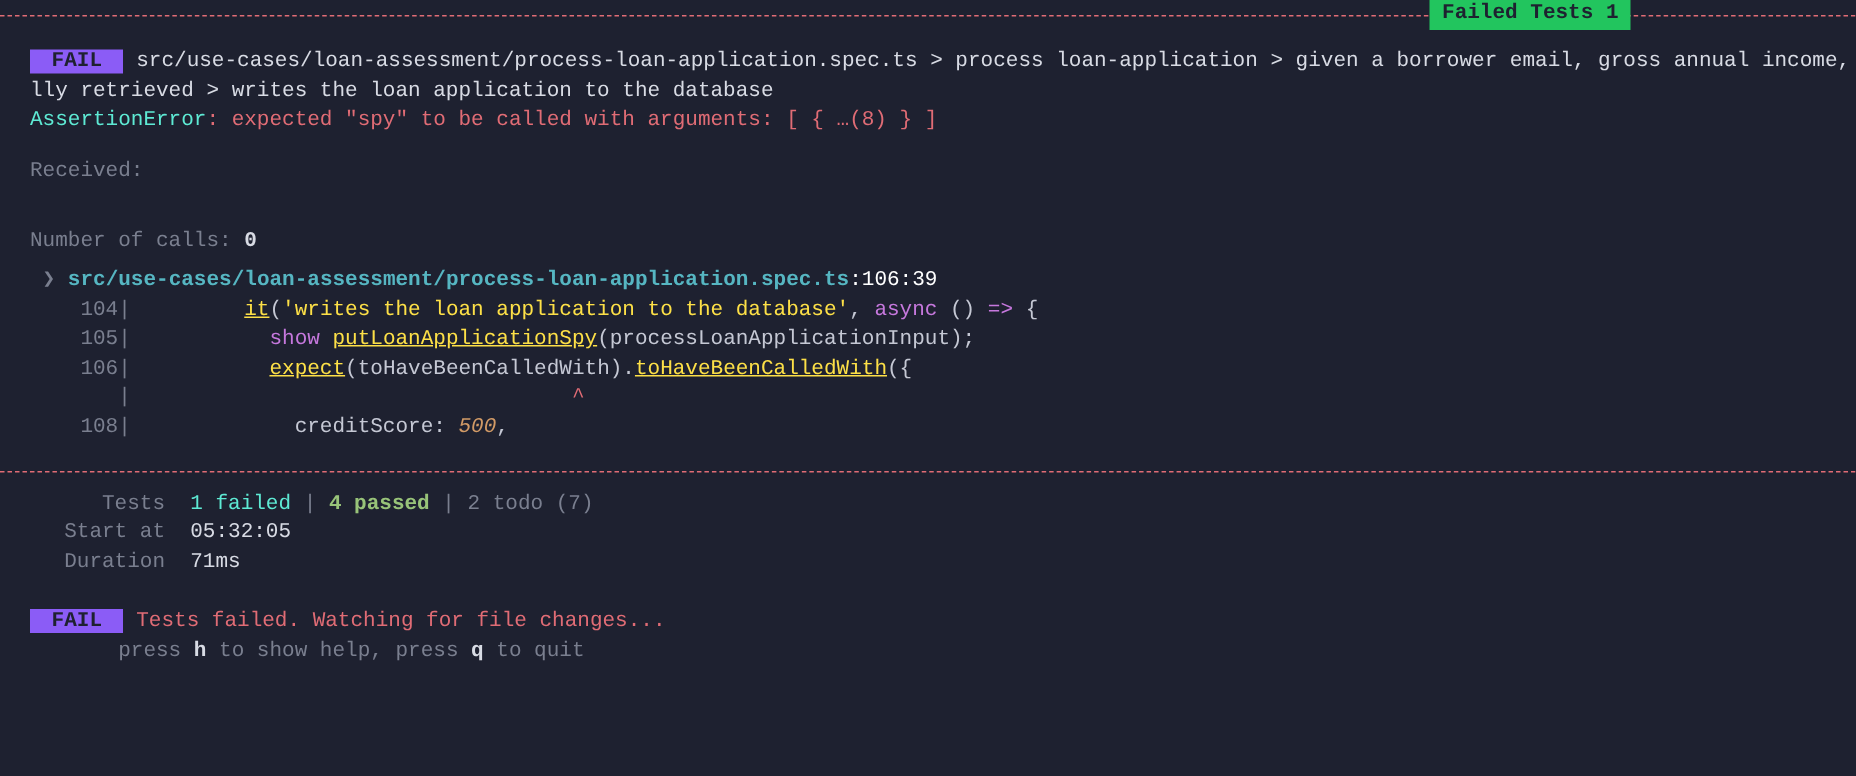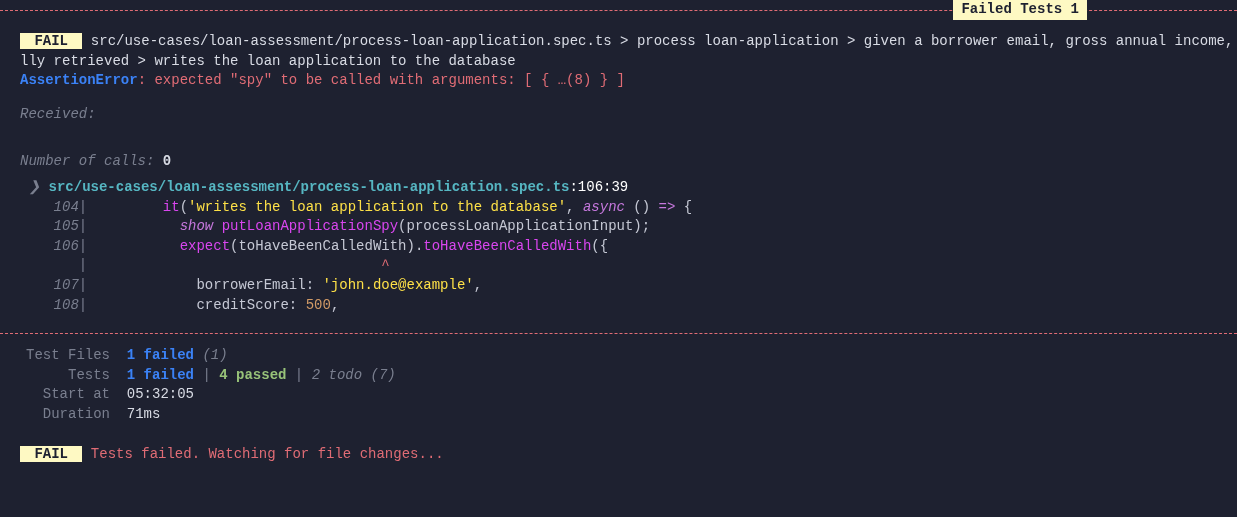--- a/index.html
+++ b/index.html
@@ -27,45 +27,45 @@
     border-top: 1px dashed #e06c75;
     position: absolute;
     top: 10px;
     left: 0;
     right: 0;
   }
   .failed-tests-badge {
     position: absolute;
     right: 150px;
     top: 0;
-    background: #fef9c3;
+    background: #22c55e;
     color: #1e2130;
     padding: 0 8px;
     font-weight: bold;
     z-index: 1;
   }
   .content {
     padding: 8px 20px 0 20px;
   }
   .fail-badge {
-    background: #fef9c3;
+    background: #8b5cf6;
     color: #1e2130;
     padding: 0 6px;
     font-weight: bold;
   }
-  .gray { color: #7a7f8f; font-style: italic; }
+  .gray { color: #7a7f8f; }
   .white { color: #d8dbe4; }
   .red { color: #e06c75; }
-  .red-bold { color: #3b82f6; font-weight: bold; }
+  .red-bold { color: #5eead4; font-weight: normal; }
   .green { color: #fde047; }
   .green-bold { color: #98c379; font-weight: bold; }
   .cyan { color: #56b6c2; font-weight: bold; }
-  .blue { color: #d946ef; }
-  .purple { color: #c678dd; font-style: italic; }
-  .orange { color: #d19a66; }
+  .blue { color: #fde047; text-decoration: underline; }
+  .purple { color: #c678dd; }
+  .orange { color: #d19a66; font-style: italic; }
   .dim { color: #ffffff; }
   .bold { font-weight: bold; }
   .line { white-space: pre; }
   .summary-label { display:inline-block; width: 90px; text-align: right; color:#7a7f8f; }
   .spacer { height: 14px; }
   .spacer-sm { height: 6px; }
 </style>
 </head>
 <body>
 
@@ -95,33 +95,32 @@
     <div class="line"><span class="gray"> ❯ </span><span class="cyan">src/use-cases/loan-assessment/process-loan-application.spec.ts</span><span class="dim">:106:39</span></div>
 
     <div class="line"><span class="gray">    104</span><span class="gray">|         </span><span class="blue">it</span><span>(</span><span class="green">'writes the loan application to the database'</span><span>, </span><span class="purple">async</span><span> () </span><span class="purple">=&gt;</span><span> {</span></div>
 
     <div class="line"><span class="gray">    105</span><span class="gray">|           </span><span class="purple">show</span><span> </span><span class="blue">putLoanApplicationSpy</span><span>(processLoanApplicationInput);</span></div>
 
     <div class="line"><span class="gray">    106</span><span class="gray">|           </span><span class="blue">expect</span><span>(toHaveBeenCalledWith).</span><span class="blue">toHaveBeenCalledWith</span><span>({</span></div>
 
     <div class="line"><span class="gray">       |                                   </span><span class="red">^</span></div>
 
-    <div class="line"><span class="gray">    107</span><span class="gray">|             </span><span>borrowerEmail</span><span>: </span><span class="green">'john.doe@example'</span><span>,</span></div>
 
     <div class="line"><span class="gray">    108</span><span class="gray">|             </span><span>creditScore</span><span>: </span><span class="orange">500</span><span>,</span></div>
 
     <div class="spacer"></div>
   </div>
 
   <hr class="dashed-line">
 
   <div class="content">
-    <div class="line"><span class="summary-label">Test Files</span>  <span class="red-bold">1 failed</span><span class="gray"> (1)</span></div>
     <div class="line"><span class="summary-label">Tests</span>  <span class="red-bold">1 failed</span><span class="gray"> | </span><span class="green-bold">4 passed</span><span class="gray"> | 2 todo (7)</span></div>
     <div class="line"><span class="summary-label">Start at</span>  <span class="white">05:32:05</span></div>
     <div class="line"><span class="summary-label">Duration</span>  <span class="white">71ms</span></div>
     <div class="spacer"></div>
     <div class="spacer-sm"></div>
 
     <div class="line"><span class="fail-badge"> FAIL </span><span class="red"> Tests failed. Watching for file changes...</span></div>
+    <div class="line"><span class="gray">       press </span><span class="white bold">h</span><span class="gray"> to show help, press </span><span class="white bold">q</span><span class="gray"> to quit</span></div>
   </div>
 
 </div>
 
 </body></html>

